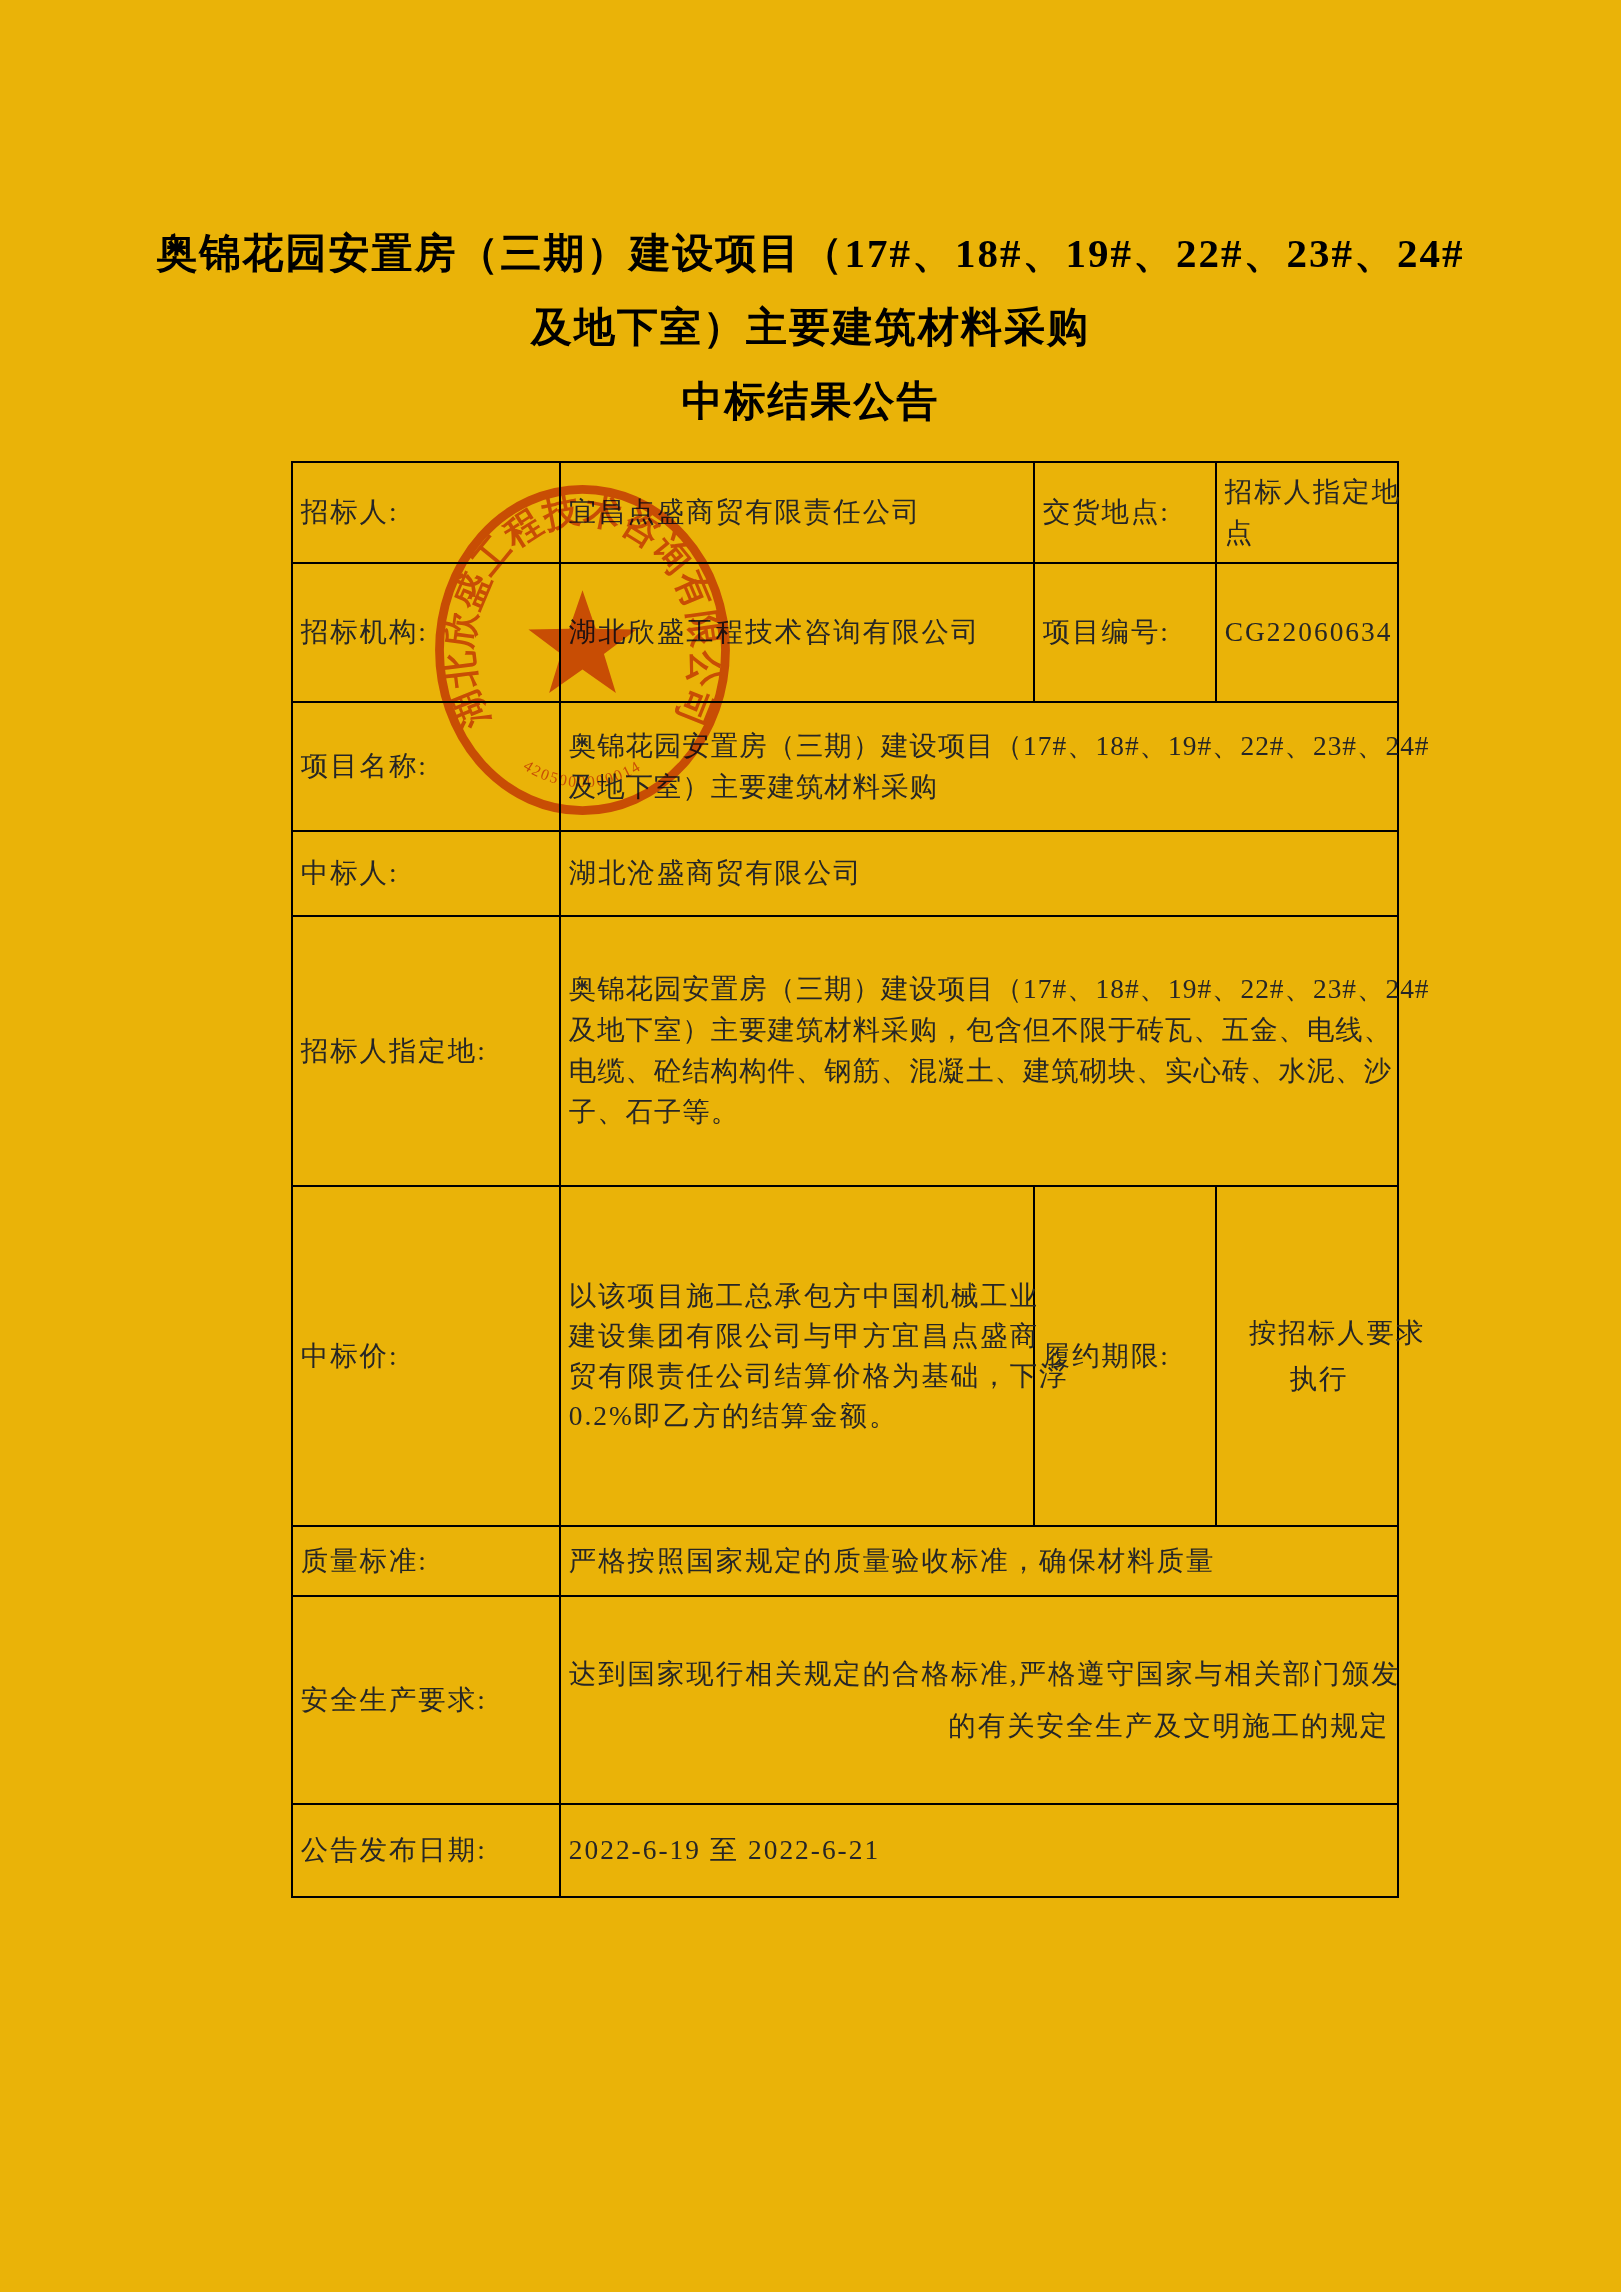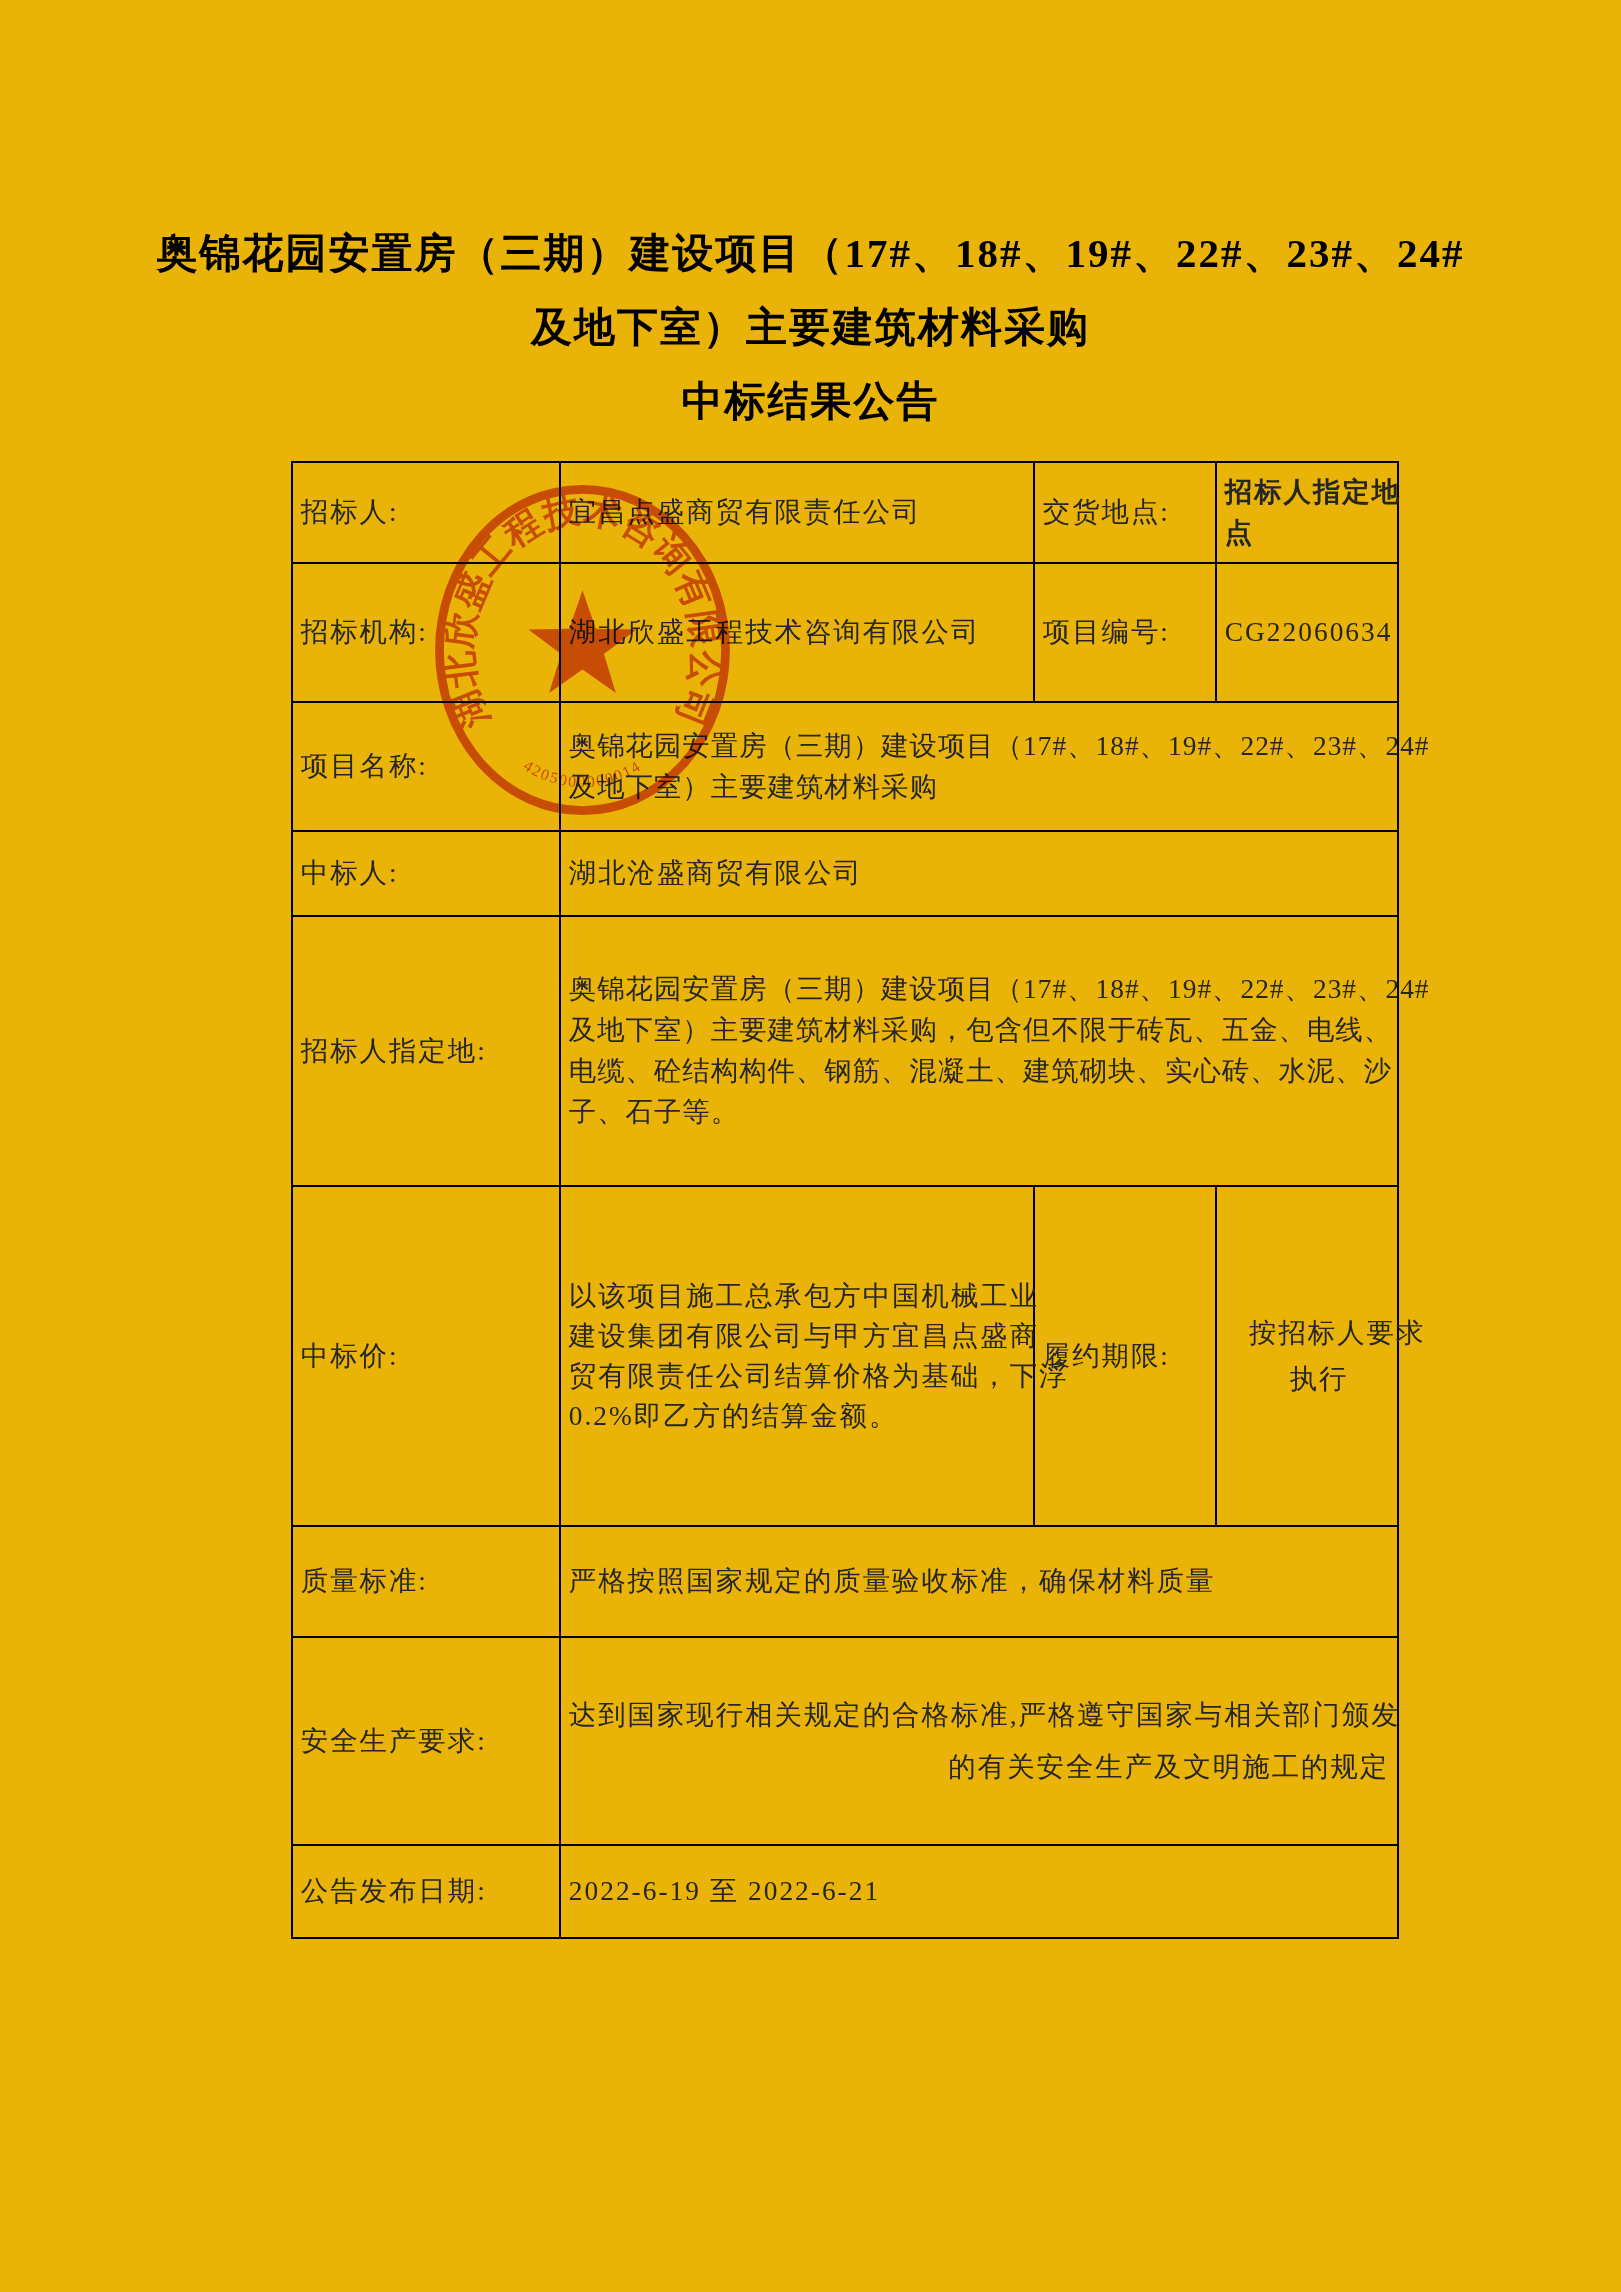--- a/index.html
+++ b/index.html
@@ -40,29 +40,29 @@
     padding:2px 7.8px;
     vertical-align:middle;
     overflow:visible;
   }
   tr.rh1{height:101px}
   tr.rh2{height:139px}
   tr.rh3{height:129px}
   tr.rh4{height:85px}
   tr.rh5{height:270px}
   tr.rh6{height:340px}
-  tr.rh7{height:111px}
+  tr.rh7{height:70px}
   tr.rh8{height:208px}
   tr.rh9{height:93px}
 
   td.ml{white-space:pre;letter-spacing:1px;}
   td.price{white-space:pre;line-height:40px;letter-spacing:2px;}
   td.safety{white-space:pre;line-height:52px;text-align:right;}
   td.center2{white-space:pre;text-align:center;line-height:46px;padding-left:32px;}
-  td.wrapcell{white-space:pre;font-weight:bold;}
+  td.wrapcell{white-space:pre;}
 
   .seal{
     position:absolute;
     left:406px;top:459px;
     z-index:2;
     opacity:0.85;
     mix-blend-mode:multiply;
     pointer-events:none;
   }
   .seal text{

